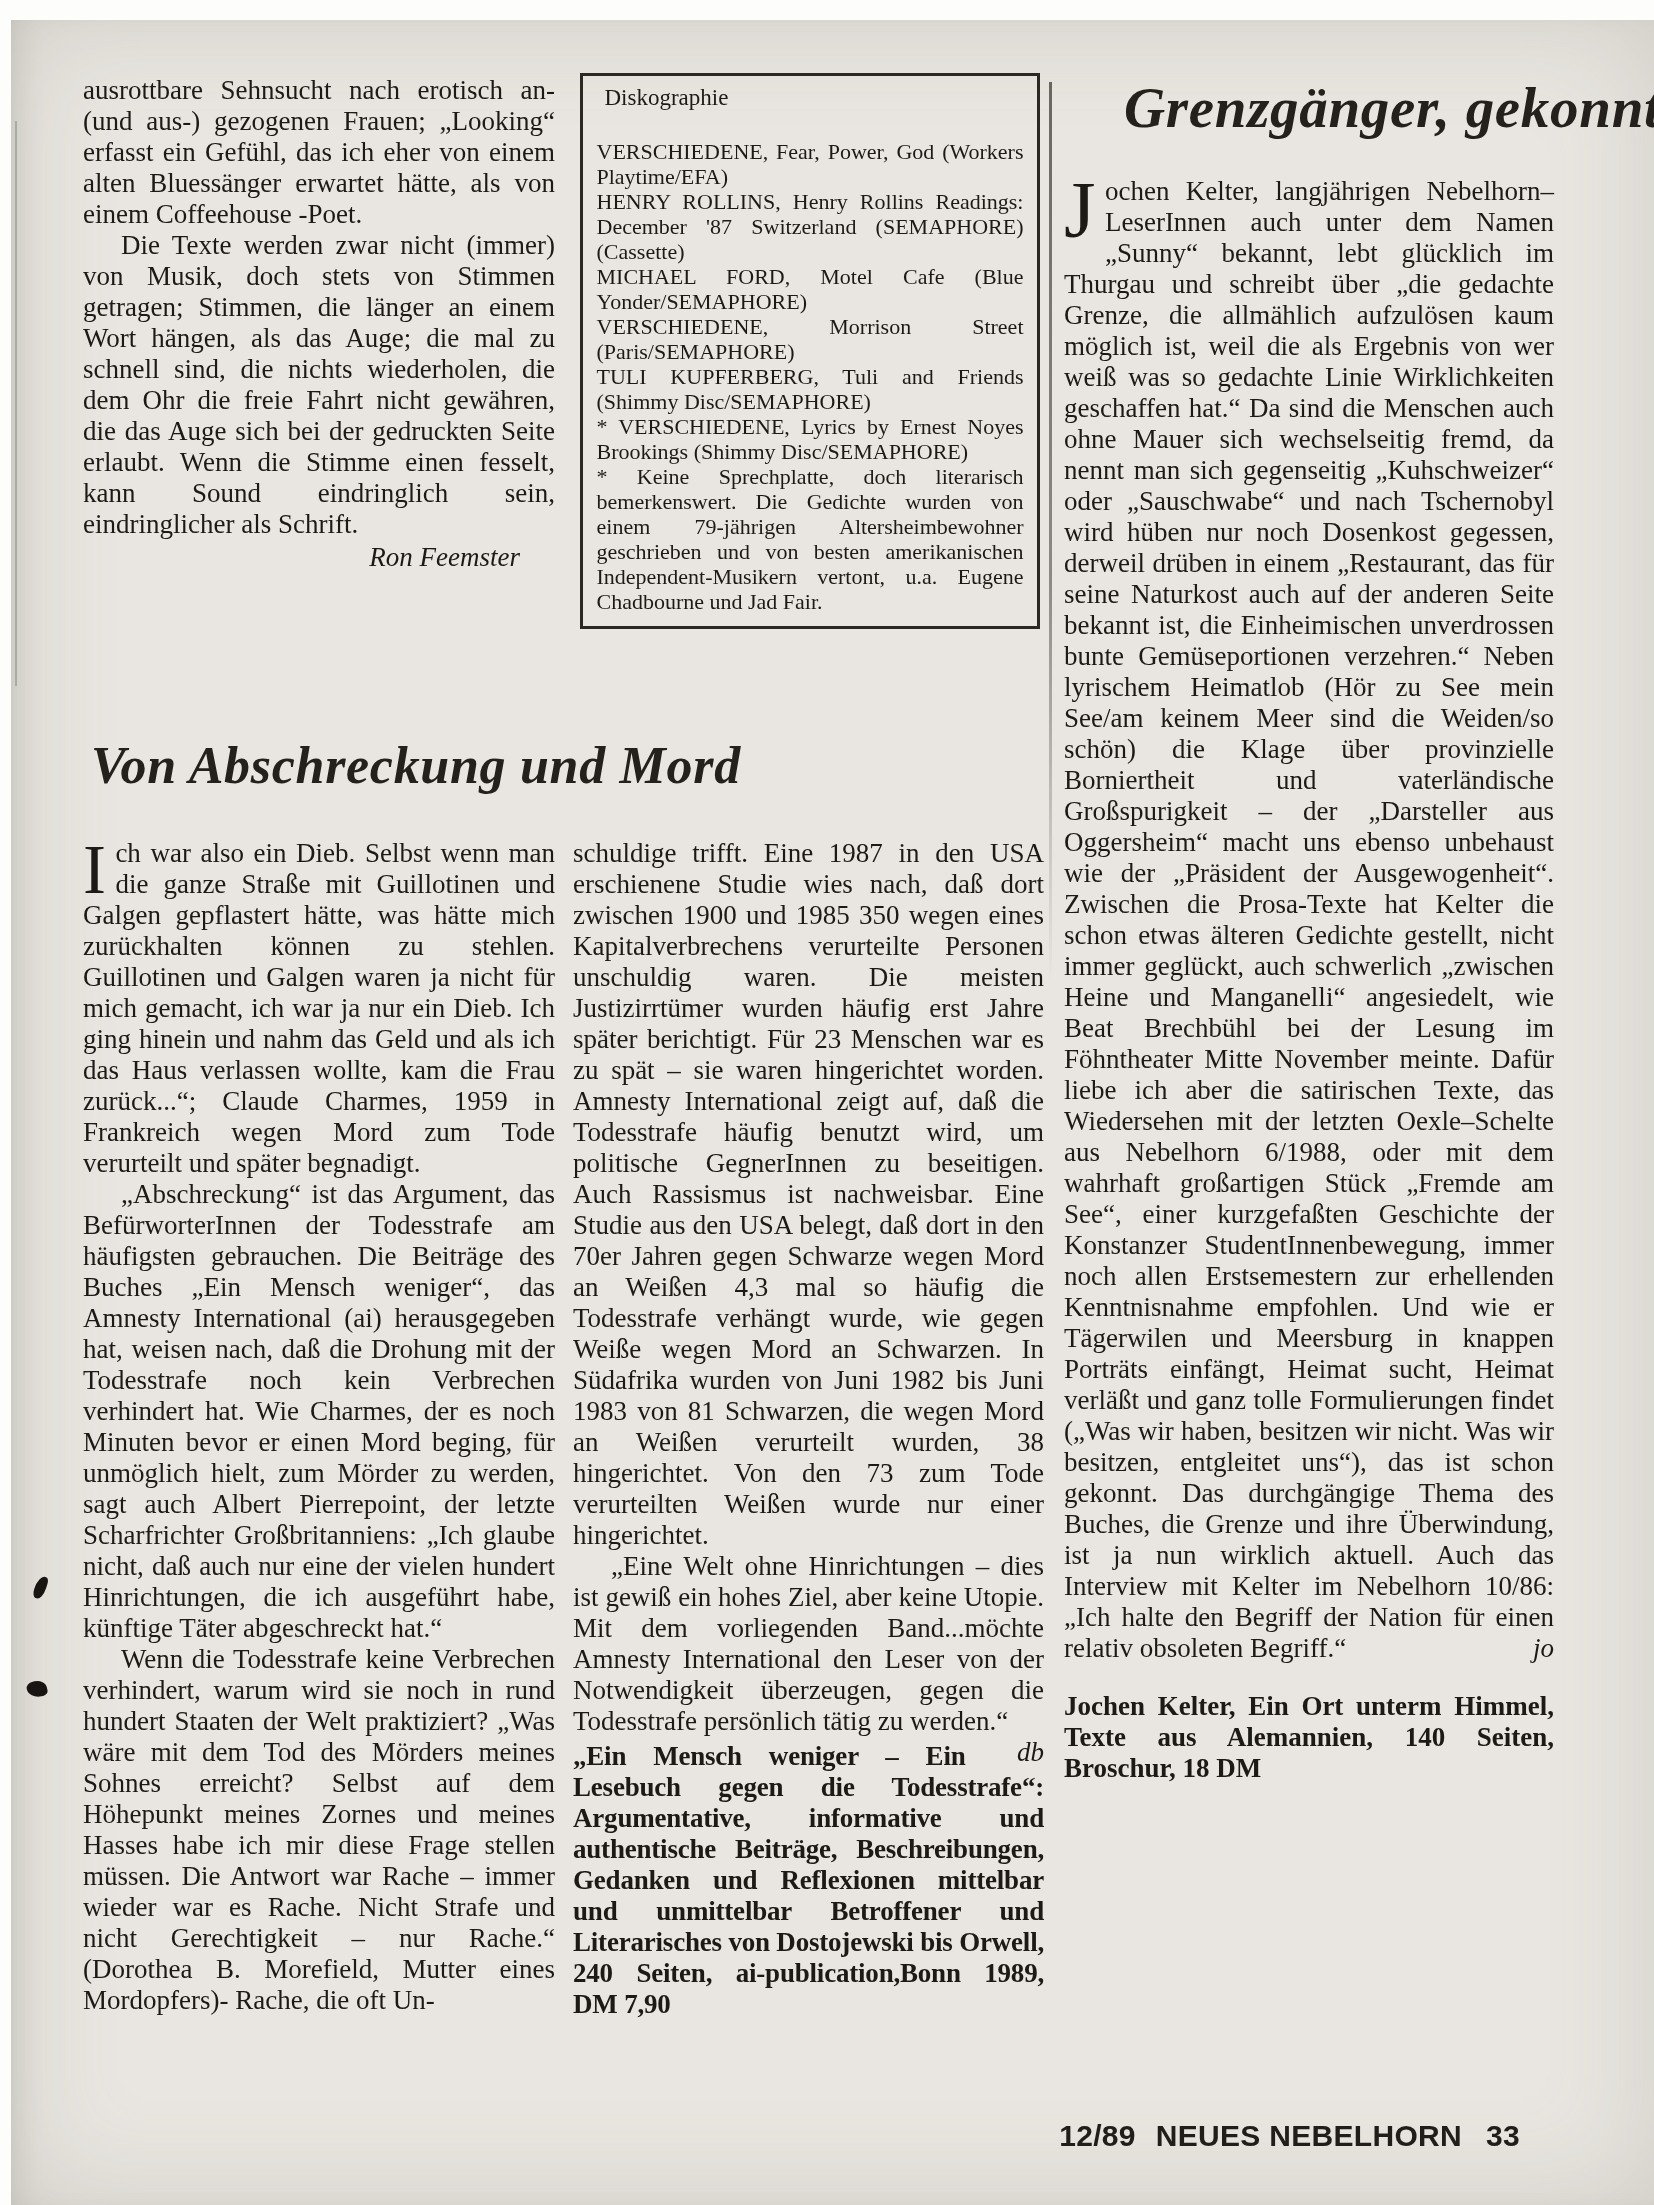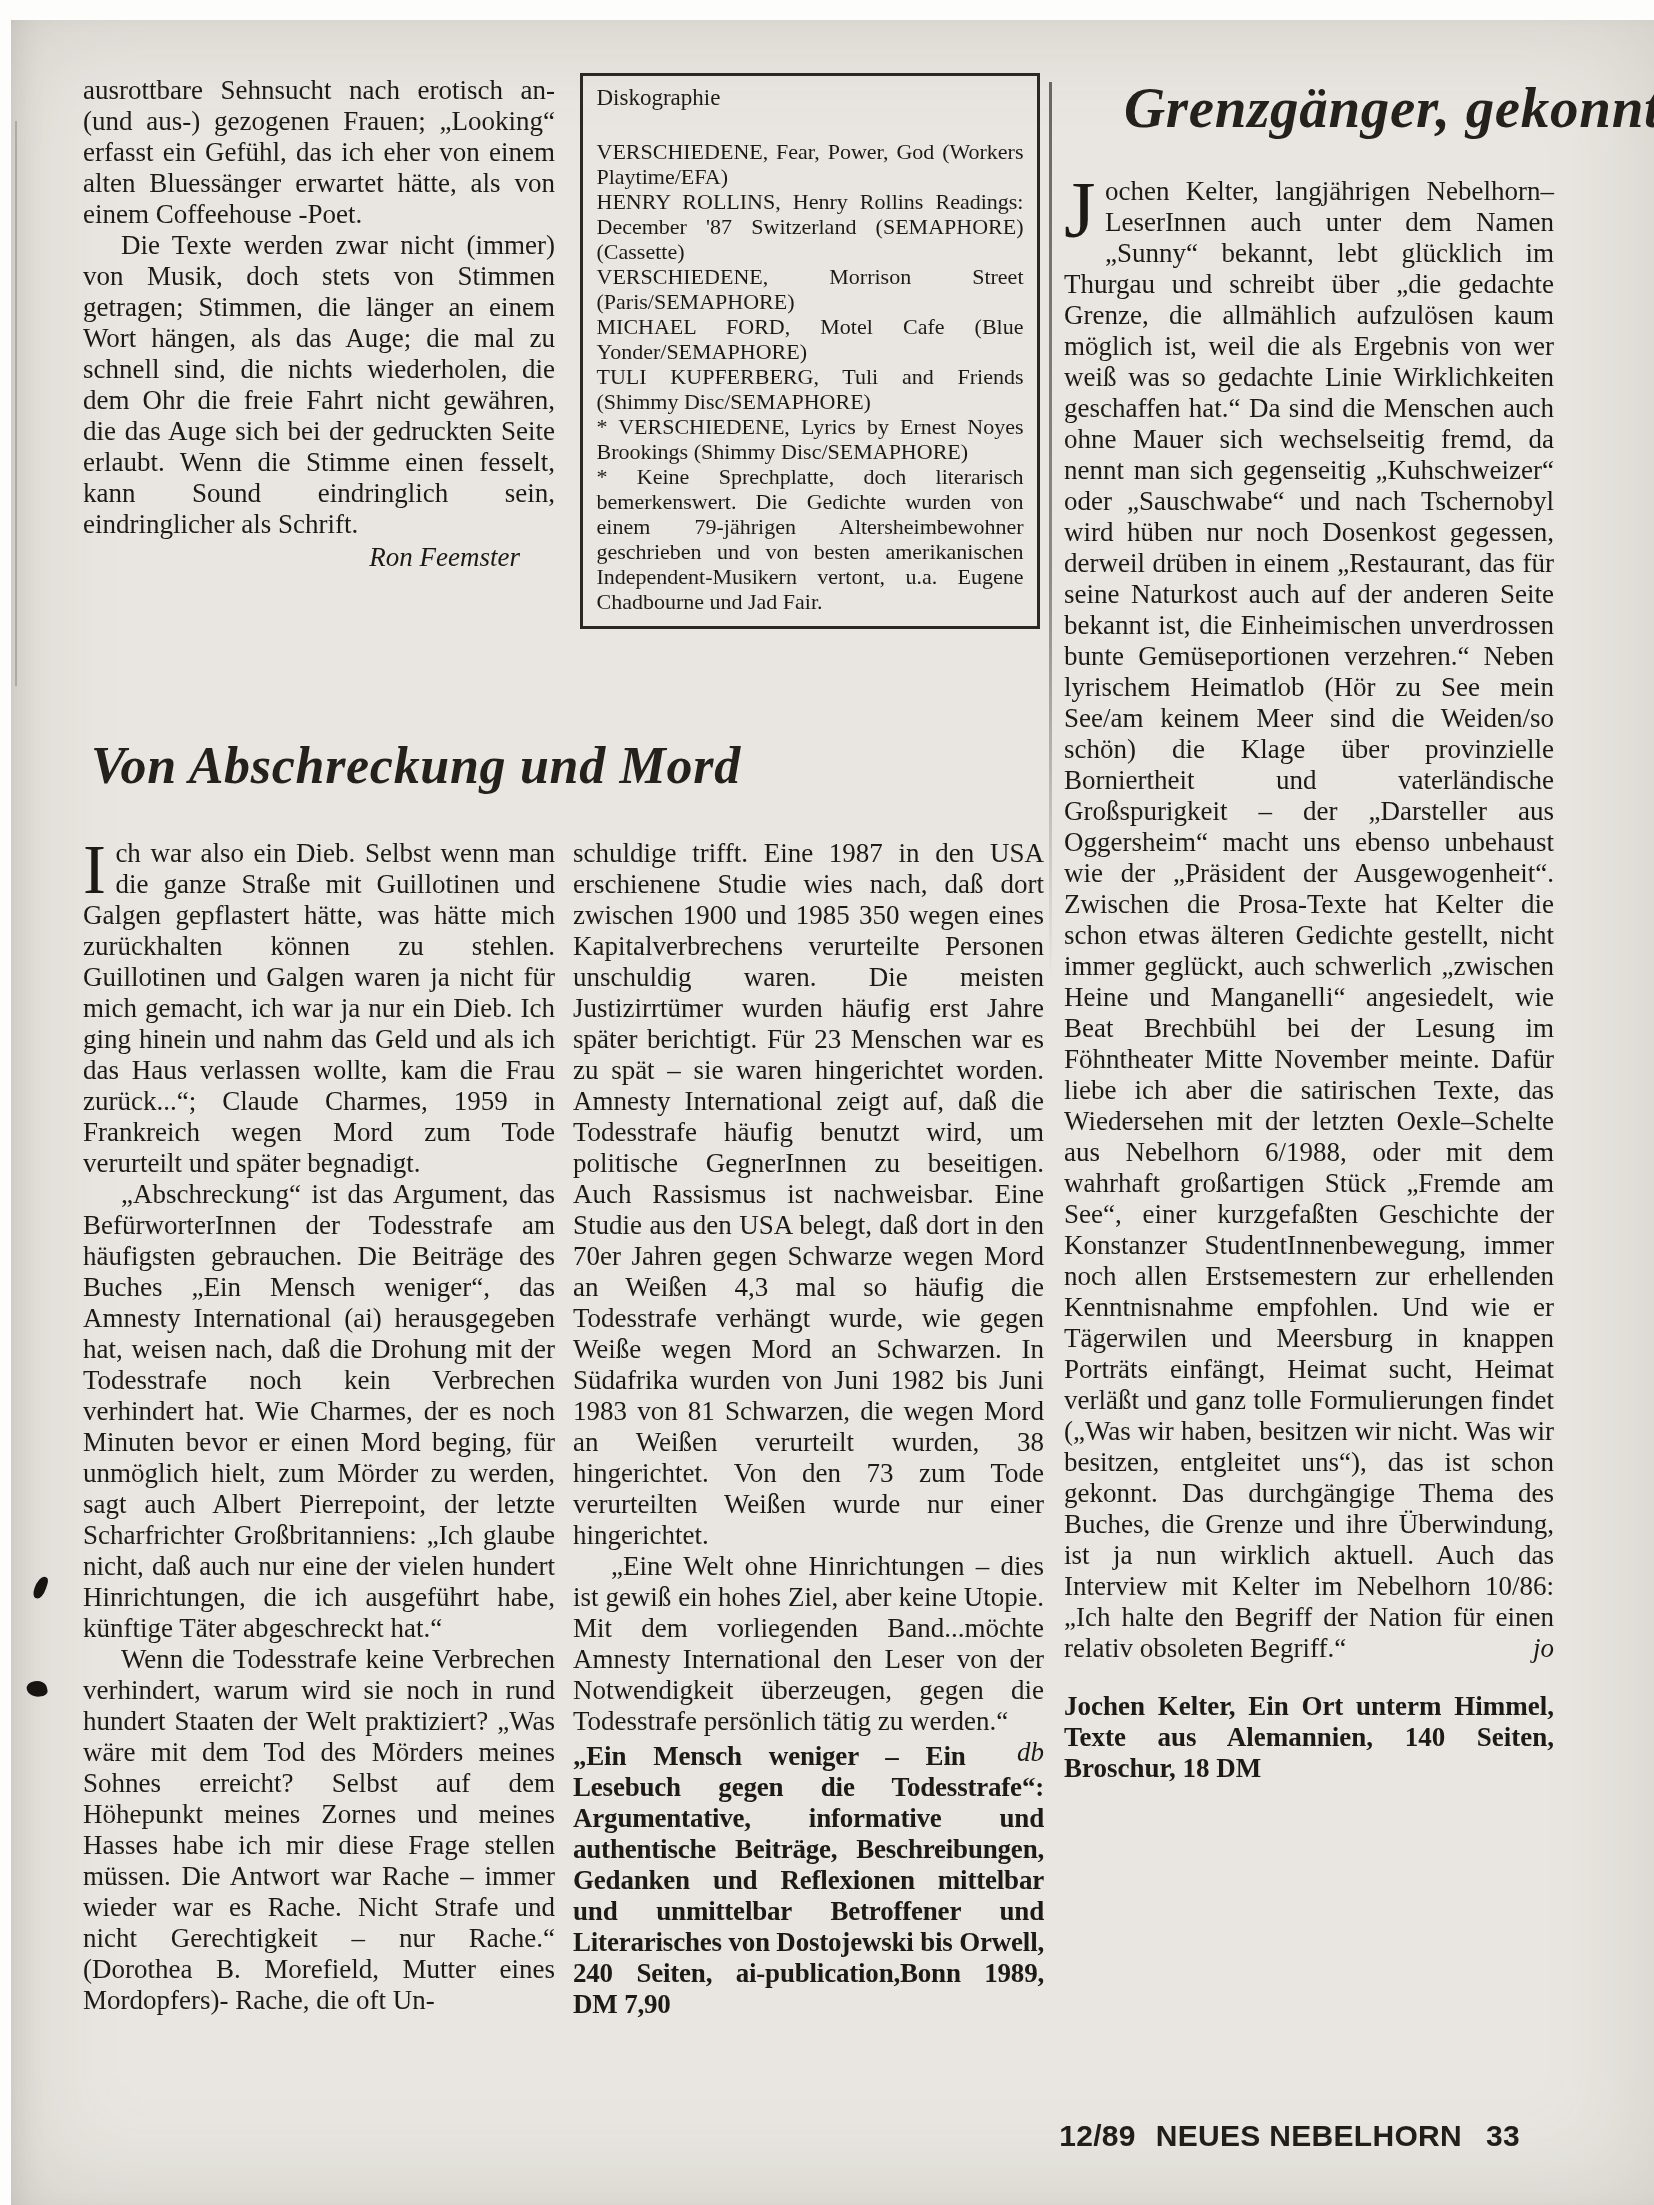--- a/index.html
+++ b/index.html
@@ -17,21 +17,21 @@
   .block{position:absolute;}
   .body-text{font-size:27px;line-height:31px;text-align:justify;margin:0;hyphens:auto;-webkit-hyphens:auto;}
   .indent{text-indent:38px;}
   .bold{font-weight:bold;}
   .endsig{float:right;font-style:italic;padding-left:13.5px;}
   .sig-line{margin:1.3px 0 0 0;font-size:27px;line-height:32px;text-align:right;padding-right:35px;font-style:italic;}
 
   .col1{left:83px;top:75px;width:472px;}
   .disko{left:580px;top:73px;width:460px;min-height:538px;box-sizing:border-box;
          border:3.4px solid #2b2722;padding:8px 13.5px 12px 13.5px;}
-  .disko-title{margin:0 0 28px 0;font-size:23px;line-height:27px;}
+  .disko-title{margin:0 0 28px 8px;font-size:23px;line-height:27px;}
   .disko-entry{margin:0;font-size:22px;line-height:25px;text-align:justify;hyphens:auto;-webkit-hyphens:auto;}
 
   .title-right{position:absolute;left:1124px;top:75px;margin:0;font-size:57px;line-height:65px;
                font-style:italic;font-weight:bold;letter-spacing:0.7px;color:#24211c;white-space:nowrap;}
   .rcol{left:1064px;top:176px;width:490px;}
   .binfo{margin-top:27px;}
 
   .title-main{position:absolute;left:91px;top:735px;margin:0;font-size:52px;line-height:61px;
               font-style:italic;font-weight:bold;letter-spacing:0.7px;color:#24211c;white-space:nowrap;}
   .colA{left:83px;top:838px;width:472px;}
@@ -61,22 +61,22 @@
   <section class="block col1">
     <p class="body-text">ausrottbare Sehnsucht nach erotisch an- (und aus-) gezogenen Frauen; „Looking“ erfasst ein Gefühl, das ich eher von einem alten Bluessänger erwartet hätte, als von einem Coffeehouse -Poet.</p>
     <p class="body-text indent">Die Texte werden zwar nicht (immer) von Musik, doch stets von Stimmen getragen; Stimmen, die länger an einem Wort hängen, als das Auge; die mal zu schnell sind, die nichts wiederholen, die dem Ohr die freie Fahrt nicht gewähren, die das Auge sich bei der gedruckten Seite erlaubt. Wenn die Stimme einen fesselt, kann Sound eindringlich sein, eindringlicher als Schrift.</p>
     <p class="sig-line">Ron Feemster</p>
   </section>
 
   <section class="block disko">
     <p class="disko-title">Diskographie</p>
     <p class="disko-entry">VERSCHIEDENE, Fear, Power, God (Workers Playtime/EFA)</p>
     <p class="disko-entry">HENRY ROLLINS, Henry Rollins Readings: December '87 Switzerland (SEMAPHORE) (Cassette)</p>
+    <p class="disko-entry">MICHAEL FORD, Motel Cafe (Blue Yonder/SEMAPHORE)</p>
     <p class="disko-entry">VERSCHIEDENE, Morrison Street (Paris/SEMAPHORE)</p>
-    <p class="disko-entry">MICHAEL FORD, Motel Cafe (Blue Yonder/SEMAPHORE)</p>
     <p class="disko-entry">TULI KUPFERBERG, Tuli and Friends (Shimmy Disc/SEMAPHORE)</p>
     <p class="disko-entry">* VERSCHIEDENE, Lyrics by Ernest Noyes Brookings (Shimmy Disc/SEMAPHORE)</p>
     <p class="disko-entry">* Keine Sprechplatte, doch literarisch bemerkenswert. Die Gedichte wurden von einem 79-jährigen Altersheimbewohner geschrieben und von besten amerikanischen Independent-Musikern vertont, u.a. Eugene Chadbourne und Jad Fair.</p>
   </section>
 
   <h1 class="title-right">Grenzgänger, gekonnt</h1>
   <section class="block rcol">
     <p class="body-text"><span class="dropcap dc-j">J</span><span>ochen Kelter, langjährigen Nebelhorn–LeserInnen auch unter dem Namen „Sunny“ bekannt, lebt glücklich im Thurgau und schreibt über „die gedachte Grenze, die allmählich aufzulösen kaum möglich ist, weil die als Ergebnis von wer weiß was so gedachte Linie Wirklichkeiten geschaffen hat.“ Da sind die Menschen auch ohne Mauer sich wechselseitig fremd, da nennt man sich gegenseitig „Kuhschweizer“ oder „Sauschwabe“ und nach Tschernobyl wird hüben nur noch Dosenkost gegessen, derweil drüben in einem „Restaurant, das für seine Naturkost auch auf der anderen Seite bekannt ist, die Einheimischen unverdrossen bunte Gemüseportionen verzehren.“ Neben lyrischem Heimatlob (Hör zu See mein See/am keinem Meer sind die Weiden/so schön) die Klage über provinzielle Borniertheit und vaterländische Großspurigkeit – der „Darsteller aus Oggersheim“ macht uns ebenso unbehaust wie der „Präsident der Ausgewogenheit“. Zwischen die Prosa-Texte hat Kelter die schon etwas älteren Gedichte gestellt, nicht immer geglückt, auch schwerlich „zwischen Heine und Manganelli“ angesiedelt, wie Beat Brechbühl bei der Lesung im Föhntheater Mitte November meinte. Dafür liebe ich aber die satirischen Texte, das Wiedersehen mit der letzten Oexle–Schelte aus Nebelhorn 6/1988, oder mit dem wahrhaft großartigen Stück „Fremde am See“, einer kurzgefaßten Geschichte der Konstanzer StudentInnenbewegung, immer noch allen Erstsemestern zur erhellenden Kenntnisnahme empfohlen. Und wie er Tägerwilen und Meersburg in knappen Porträts einfängt, Heimat sucht, Heimat verläßt und ganz tolle Formulierungen findet („Was wir haben, besitzen wir nicht. Was wir besitzen, entgleitet uns“), das ist schon gekonnt. Das durchgängige Thema des Buches, die Grenze und ihre Überwindung, ist ja nun wirklich aktuell. Auch das Interview mit Kelter im Nebelhorn 10/86: „Ich halte den Begriff der Nation für einen relativ obsoleten Begriff.“</span><span class="endsig">jo</span></p>
     <p class="body-text bold binfo">Jochen Kelter, Ein Ort unterm Himmel, Texte aus Alemannien, 140 Seiten, Broschur, 18 DM</p>
   </section>

